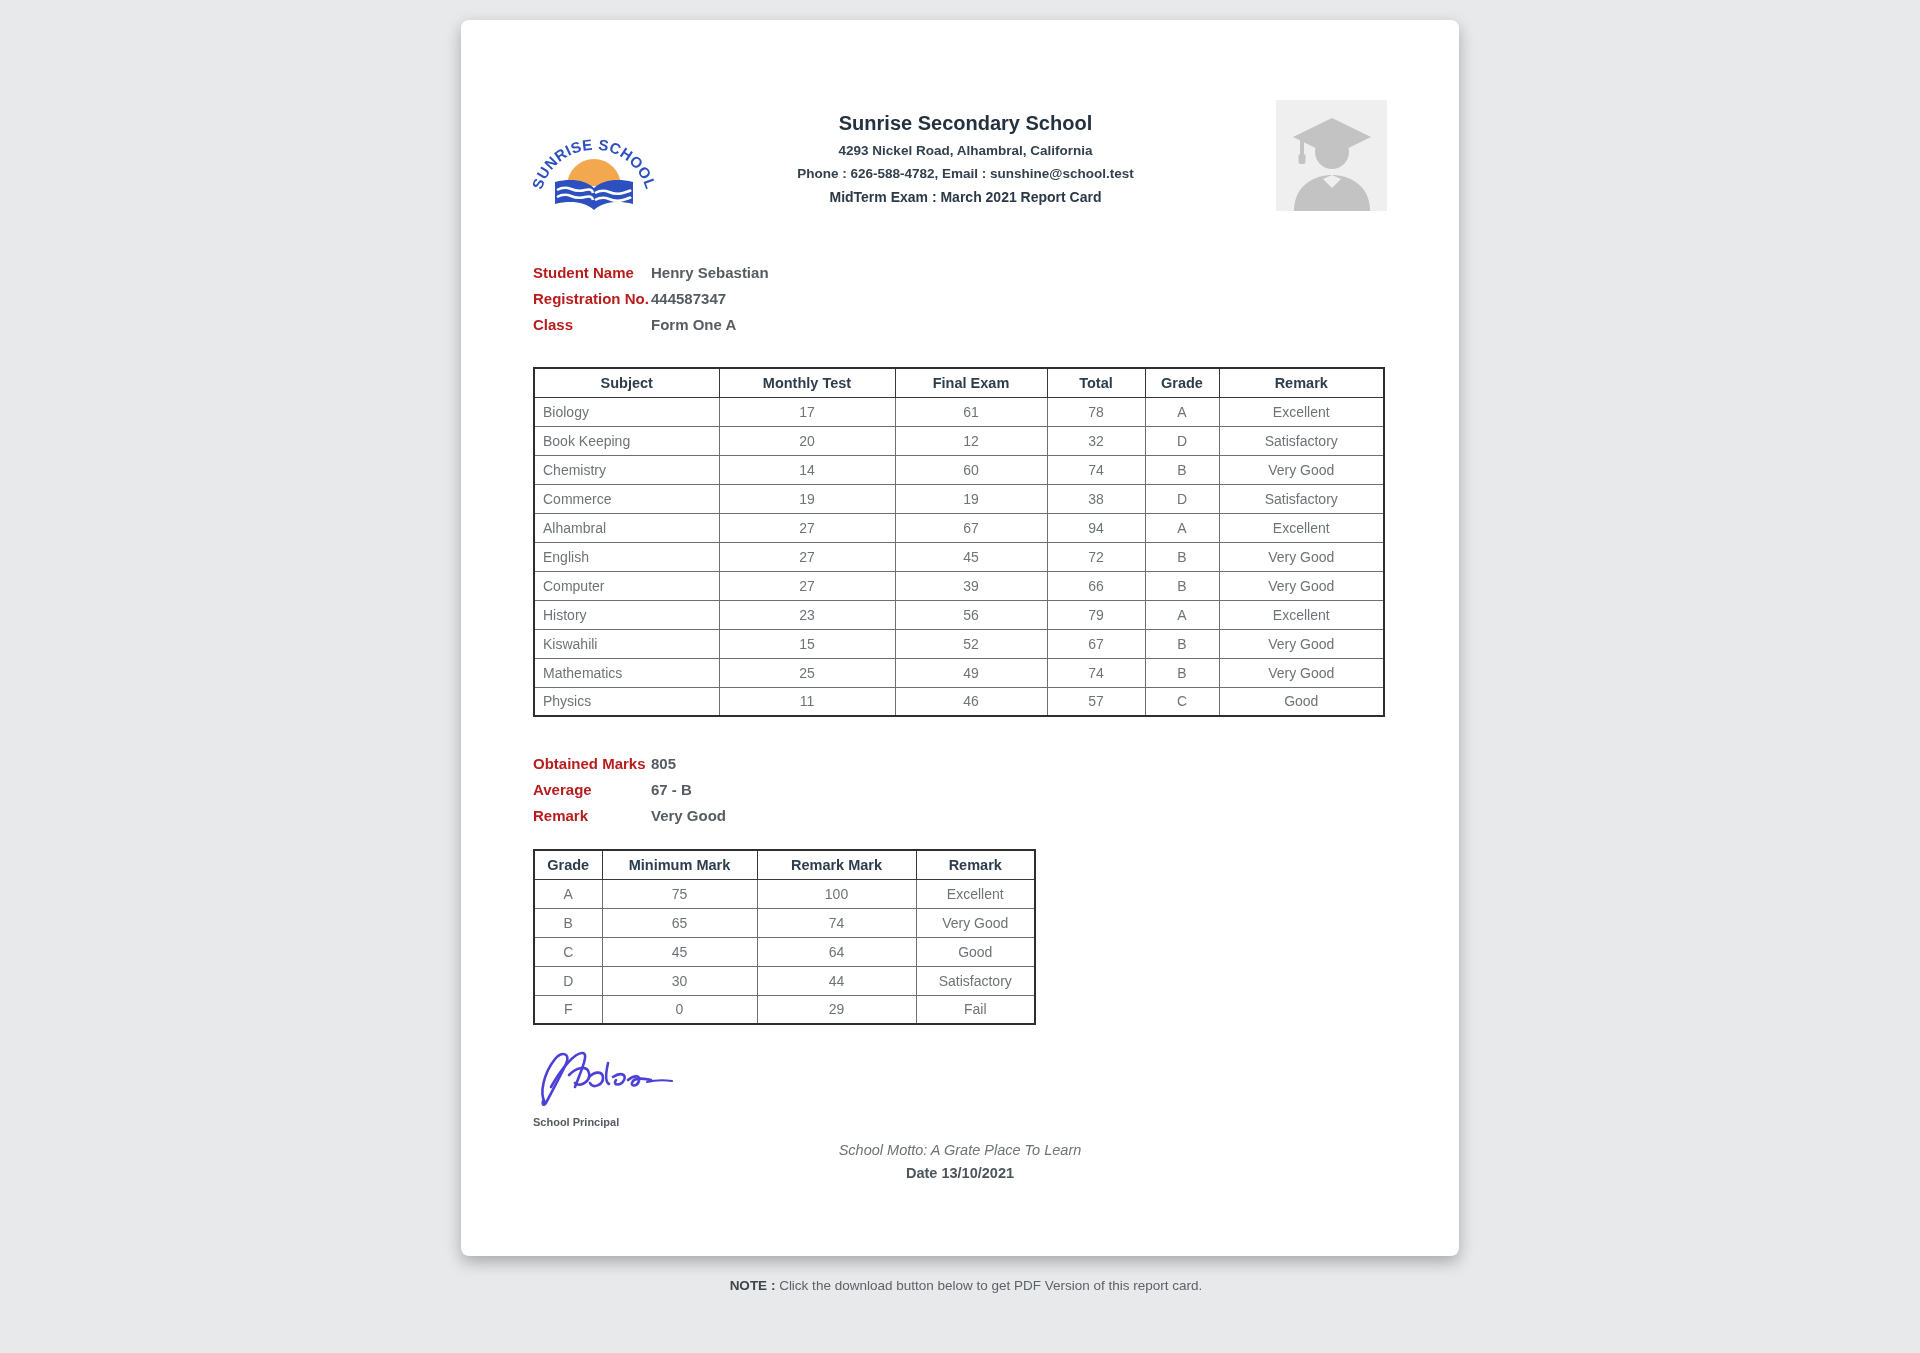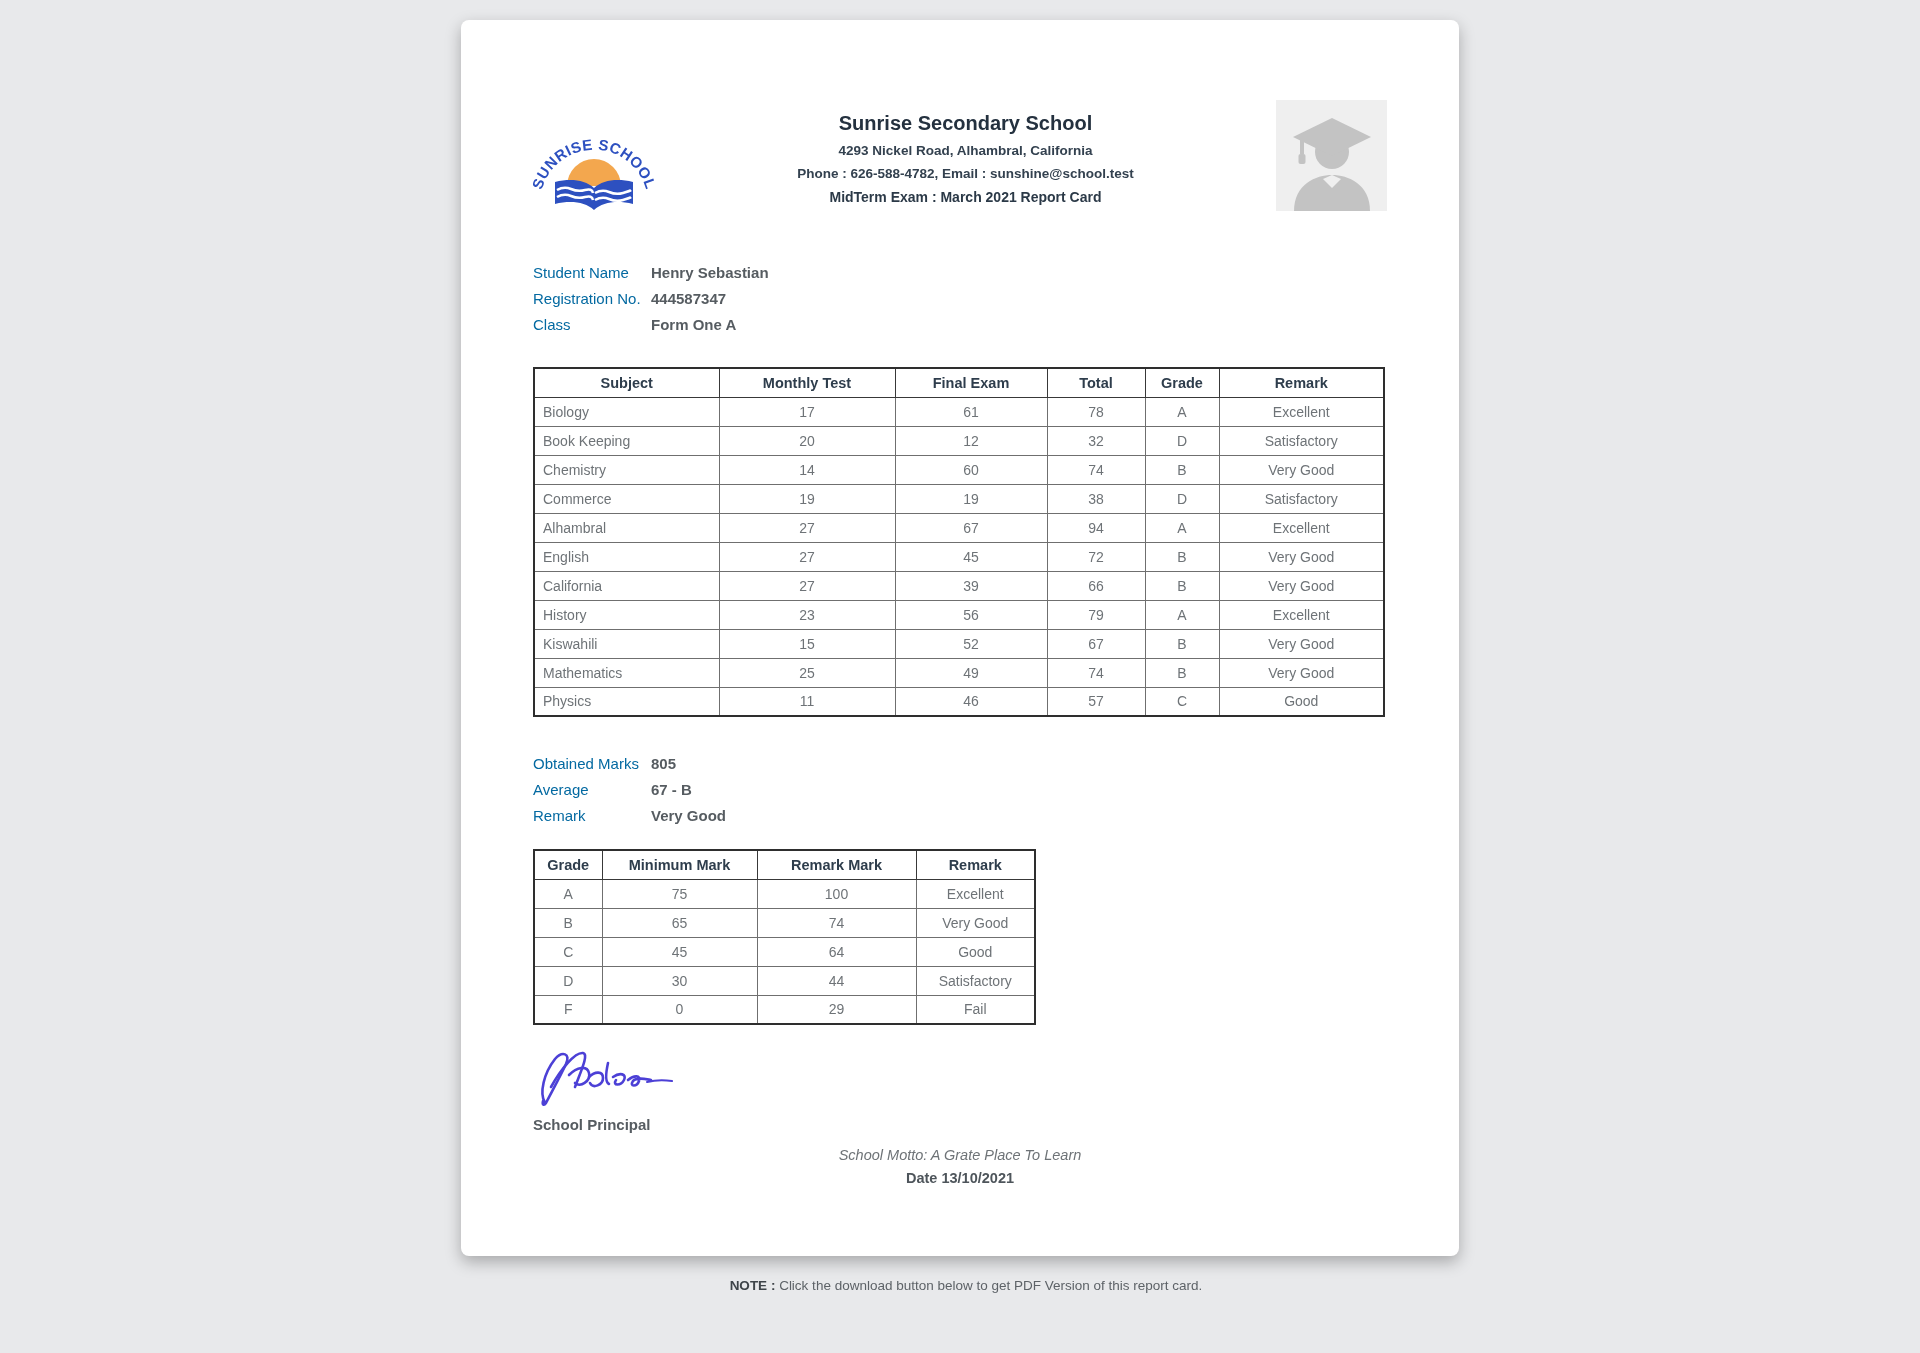--- a/index.html
+++ b/index.html
@@ -35,21 +35,21 @@
   }
   .school-name { font-size: 20px; font-weight: 700; color: #24313f; margin-bottom: 8px; }
   .school-address { font-size: 13.5px; font-weight: 600; color: #33414f; margin-bottom: 8px; }
   .school-contact { font-size: 13.5px; font-weight: 600; color: #33414f; margin-bottom: 8px; }
   .exam-title { font-size: 14px; font-weight: 700; color: #2b3947; }
   .avatar-box { width: 111px; height: 111px; flex: 0 0 auto; }
 
   
   .info-block { margin-bottom: 0; }
   .info-row { display: flex; font-size: 15px; line-height: 26px; }
-  .info-label { width: 118px; color: #0369a1; flex: 0 0 auto; }
+  .info-label { width: 118px; color: #b91c1c; flex: 0 0 auto; font-weight: bold; }
   .info-value { color: #565c61; font-weight: 700; }
 
   
   table { border-collapse: collapse; table-layout: fixed; }
   .marks-table { width: 850px; margin-top: 29px; }
   .grade-table { width: 501px; margin-top: 20px; }
   th {
     font-size: 14.5px; font-weight: 700; color: #2e3d4c;
     border: 1px solid #383838; height: 29px; padding: 2px 6px;
     text-align: center;
@@ -71,21 +71,21 @@
   .grade-table col.g-min   { width: 155px; }
   .grade-table col.g-max   { width: 159px; }
   .grade-table col.g-remark{ width: 119px; }
 
   .summary-block { margin-top: 34px; }
 
   
   .signature-block { margin-top: 22px; }
   .signature-svg { display: block; margin-left: 2px; }
   .signatory-name { font-size: 15px; font-weight: 700; color: #565c61; margin-top: 4px; }
-  .signatory-title { font-size: 15px; font-weight: 700; color: #565c61; margin-top: 7px; }
+  .signatory-title { font-size: 11px; font-weight: 700; color: #565c61; margin-top: 7px; }
   .motto-block { text-align: center; margin-top: 14px; }
   .school-motto { font-size: 14.5px; font-style: italic; color: #6e7377; }
   .report-date { font-size: 14.5px; font-weight: 700; color: #4e555b; margin-top: 7px; }
 
   
   .note-line { text-align: center; margin-top: 22px; font-size: 13.5px; color: #5d6267; }
   .note-label { font-weight: 700; color: #3e4449; padding-left: 12px; }
 </style>
 </head>
 <body>
@@ -206,21 +206,21 @@
         </tr>
         <tr>
           <td>English</td>
           <td>27</td>
           <td>45</td>
           <td>72</td>
           <td>B</td>
           <td>Very Good</td>
         </tr>
         <tr>
-          <td>California</td>
+          <td>Computer</td>
           <td>27</td>
           <td>39</td>
           <td>66</td>
           <td>B</td>
           <td>Very Good</td>
         </tr>
         <tr>
           <td>History</td>
           <td>23</td>
           <td>56</td>

